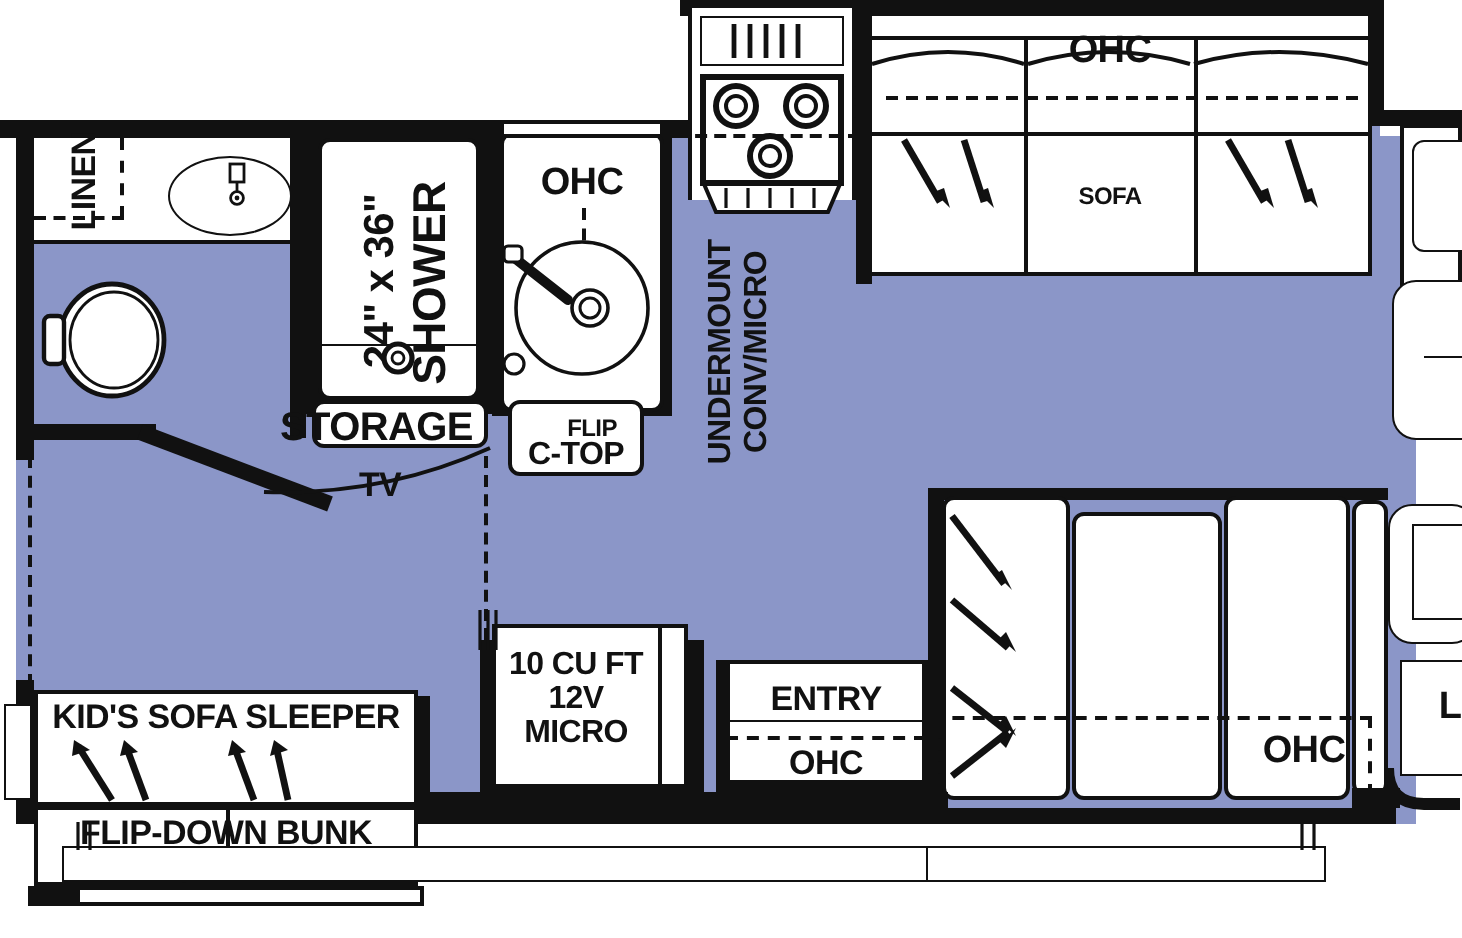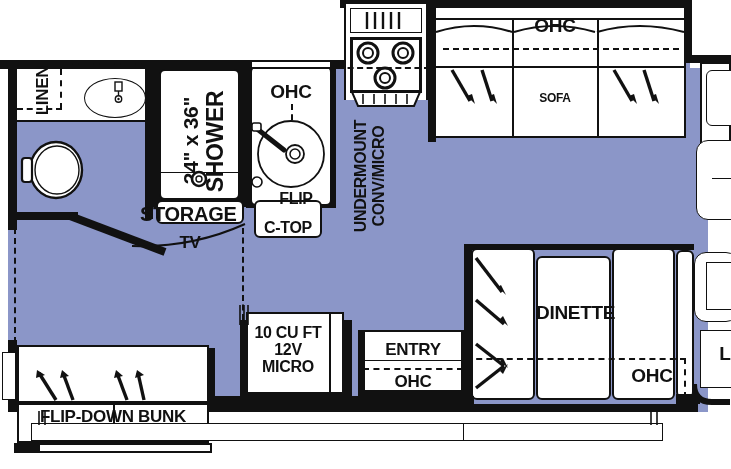--- a/index.html
+++ b/index.html
@@ -131,21 +131,21 @@
   <svg class="abs" style="left:251px;top:120px;width:80px;height:70px;">
     <circle cx="40" cy="34" r="33" fill="#fff" stroke="#111" stroke-width="1.8"></circle>
     <circle cx="44" cy="34" r="9" fill="#fff" stroke="#111" stroke-width="1.8"></circle>
     <circle cx="44" cy="34" r="5" fill="#fff" stroke="#111" stroke-width="1.5"></circle>
     <line x1="5" y1="8" x2="33" y2="30" stroke="#111" stroke-width="5" stroke-linecap="round"></line>
     <rect x="1" y="3" width="9" height="8" rx="2" fill="#fff" stroke="#111" stroke-width="1.6"></rect>
     <circle cx="6" cy="62" r="5" fill="#fff" stroke="#111" stroke-width="1.6"></circle>
   </svg>
 
   <div class="abs box rnd" style="left:254px;top:200px;width:68px;height:38px;"></div>
-  <div class="lbl" style="left:254px;top:191px;width:84px;font-size:16px;">FLIP</div>
+  <div class="lbl" style="left:254px;top:208px;width:84px;font-size:12px;">FLIP</div>
   <div class="lbl" style="left:254px;top:220px;width:68px;font-size:16px;">C-TOP</div>
 
   <div class="abs wall" style="left:340px;top:0px;width:92px;height:8px;"></div>
   <div class="abs white" style="left:344px;top:4px;width:84px;height:96px;border-left:2px solid #111;border-right:2px solid #111;"></div>
 
   <div class="abs box-thin" style="left:350px;top:8px;width:72px;height:25px;"></div>
   <svg class="abs" style="left:364px;top:12px;width:44px;height:17px;">
     <line x1="3" y1="0" x2="3" y2="17" stroke="#111" stroke-width="2.4"></line>
     <line x1="11" y1="0" x2="11" y2="17" stroke="#111" stroke-width="2.4"></line>
     <line x1="19" y1="0" x2="19" y2="17" stroke="#111" stroke-width="2.4"></line>
@@ -214,20 +214,21 @@
   <div class="abs box-thin rnd-lg" style="left:694px;top:252px;width:44px;height:70px;"></div>
   <div class="abs box-thin" style="left:706px;top:262px;width:36px;height:48px;"></div>
   <div class="abs box-thin" style="left:700px;top:330px;width:40px;height:58px;"></div>
   <div class="lbl" style="left:716px;top:344px;width:18px;font-size:19px;">L</div>
   <svg class="abs" style="left:692px;top:382px;width:40px;height:26px;">
     <path d="M2 2 Q 2 20 20 20 L38 20" fill="none" stroke="#111" stroke-width="6"></path>
   </svg>
 
   <div class="abs wall" style="left:205px;top:348px;width:10px;height:60px;"></div>
   <div class="abs box" style="left:17px;top:345px;width:192px;height:58px;"></div>
+  <div class="lbl" style="left:17px;top:350px;width:192px;font-size:17px;">KID'S SOFA SLEEPER</div>
   <svg class="abs" style="left:26px;top:370px;width:160px;height:34px;">
     <line x1="30" y1="30" x2="13" y2="3" stroke="#111" stroke-width="3.4"></line>
     <polygon points="10,8 11,0 19,5" fill="#111"></polygon>
     <line x1="47" y1="30" x2="37" y2="3" stroke="#111" stroke-width="3.4"></line>
     <polygon points="34,8 36,0 43,6" fill="#111"></polygon>
     <line x1="101" y1="30" x2="91" y2="3" stroke="#111" stroke-width="3.4"></line>
     <polygon points="88,8 90,0 97,6" fill="#111"></polygon>
     <line x1="118" y1="30" x2="112" y2="3" stroke="#111" stroke-width="3.4"></line>
     <polygon points="109,8 111,0 118,5" fill="#111"></polygon>
   </svg>
@@ -261,21 +262,20 @@
   <div class="abs wall" style="left:464px;top:244px;width:8px;height:158px;"></div>
   <div class="abs wall" style="left:464px;top:244px;width:230px;height:6px;"></div>
 
   <div class="abs box rnd" style="left:471px;top:248px;width:64px;height:152px;"></div>
 
   <div class="abs box rnd" style="left:536px;top:256px;width:75px;height:144px;"></div>
 
   <div class="abs box rnd" style="left:612px;top:248px;width:63px;height:152px;"></div>
 
   <div class="abs box rnd" style="left:676px;top:250px;width:18px;height:148px;"></div>
-  <div class="lbl" style="left:536px;top:303px;width:75px;font-size:19px;">DINETTE</div>
   <div class="abs dash-h" style="left:466px;top:358px;width:220px;"></div>
   <div class="lbl" style="left:620px;top:366px;width:64px;font-size:19px;">OHC</div>
   <svg class="abs" style="left:474px;top:254px;width:60px;height:146px;">
     <line x1="2" y1="4" x2="28" y2="38" stroke="#111" stroke-width="3.4"></line>
     <polygon points="24,33 32,41 27,31" fill="#111"></polygon>
     <line x1="2" y1="46" x2="30" y2="70" stroke="#111" stroke-width="3.4"></line>
     <polygon points="26,65 34,72 29,62" fill="#111"></polygon>
     <line x1="2" y1="90" x2="30" y2="112" stroke="#111" stroke-width="3.4"></line>
     <polygon points="26,107 34,114 29,104" fill="#111"></polygon>
     <line x1="2" y1="134" x2="30" y2="112" stroke="#111" stroke-width="3.4"></line>

